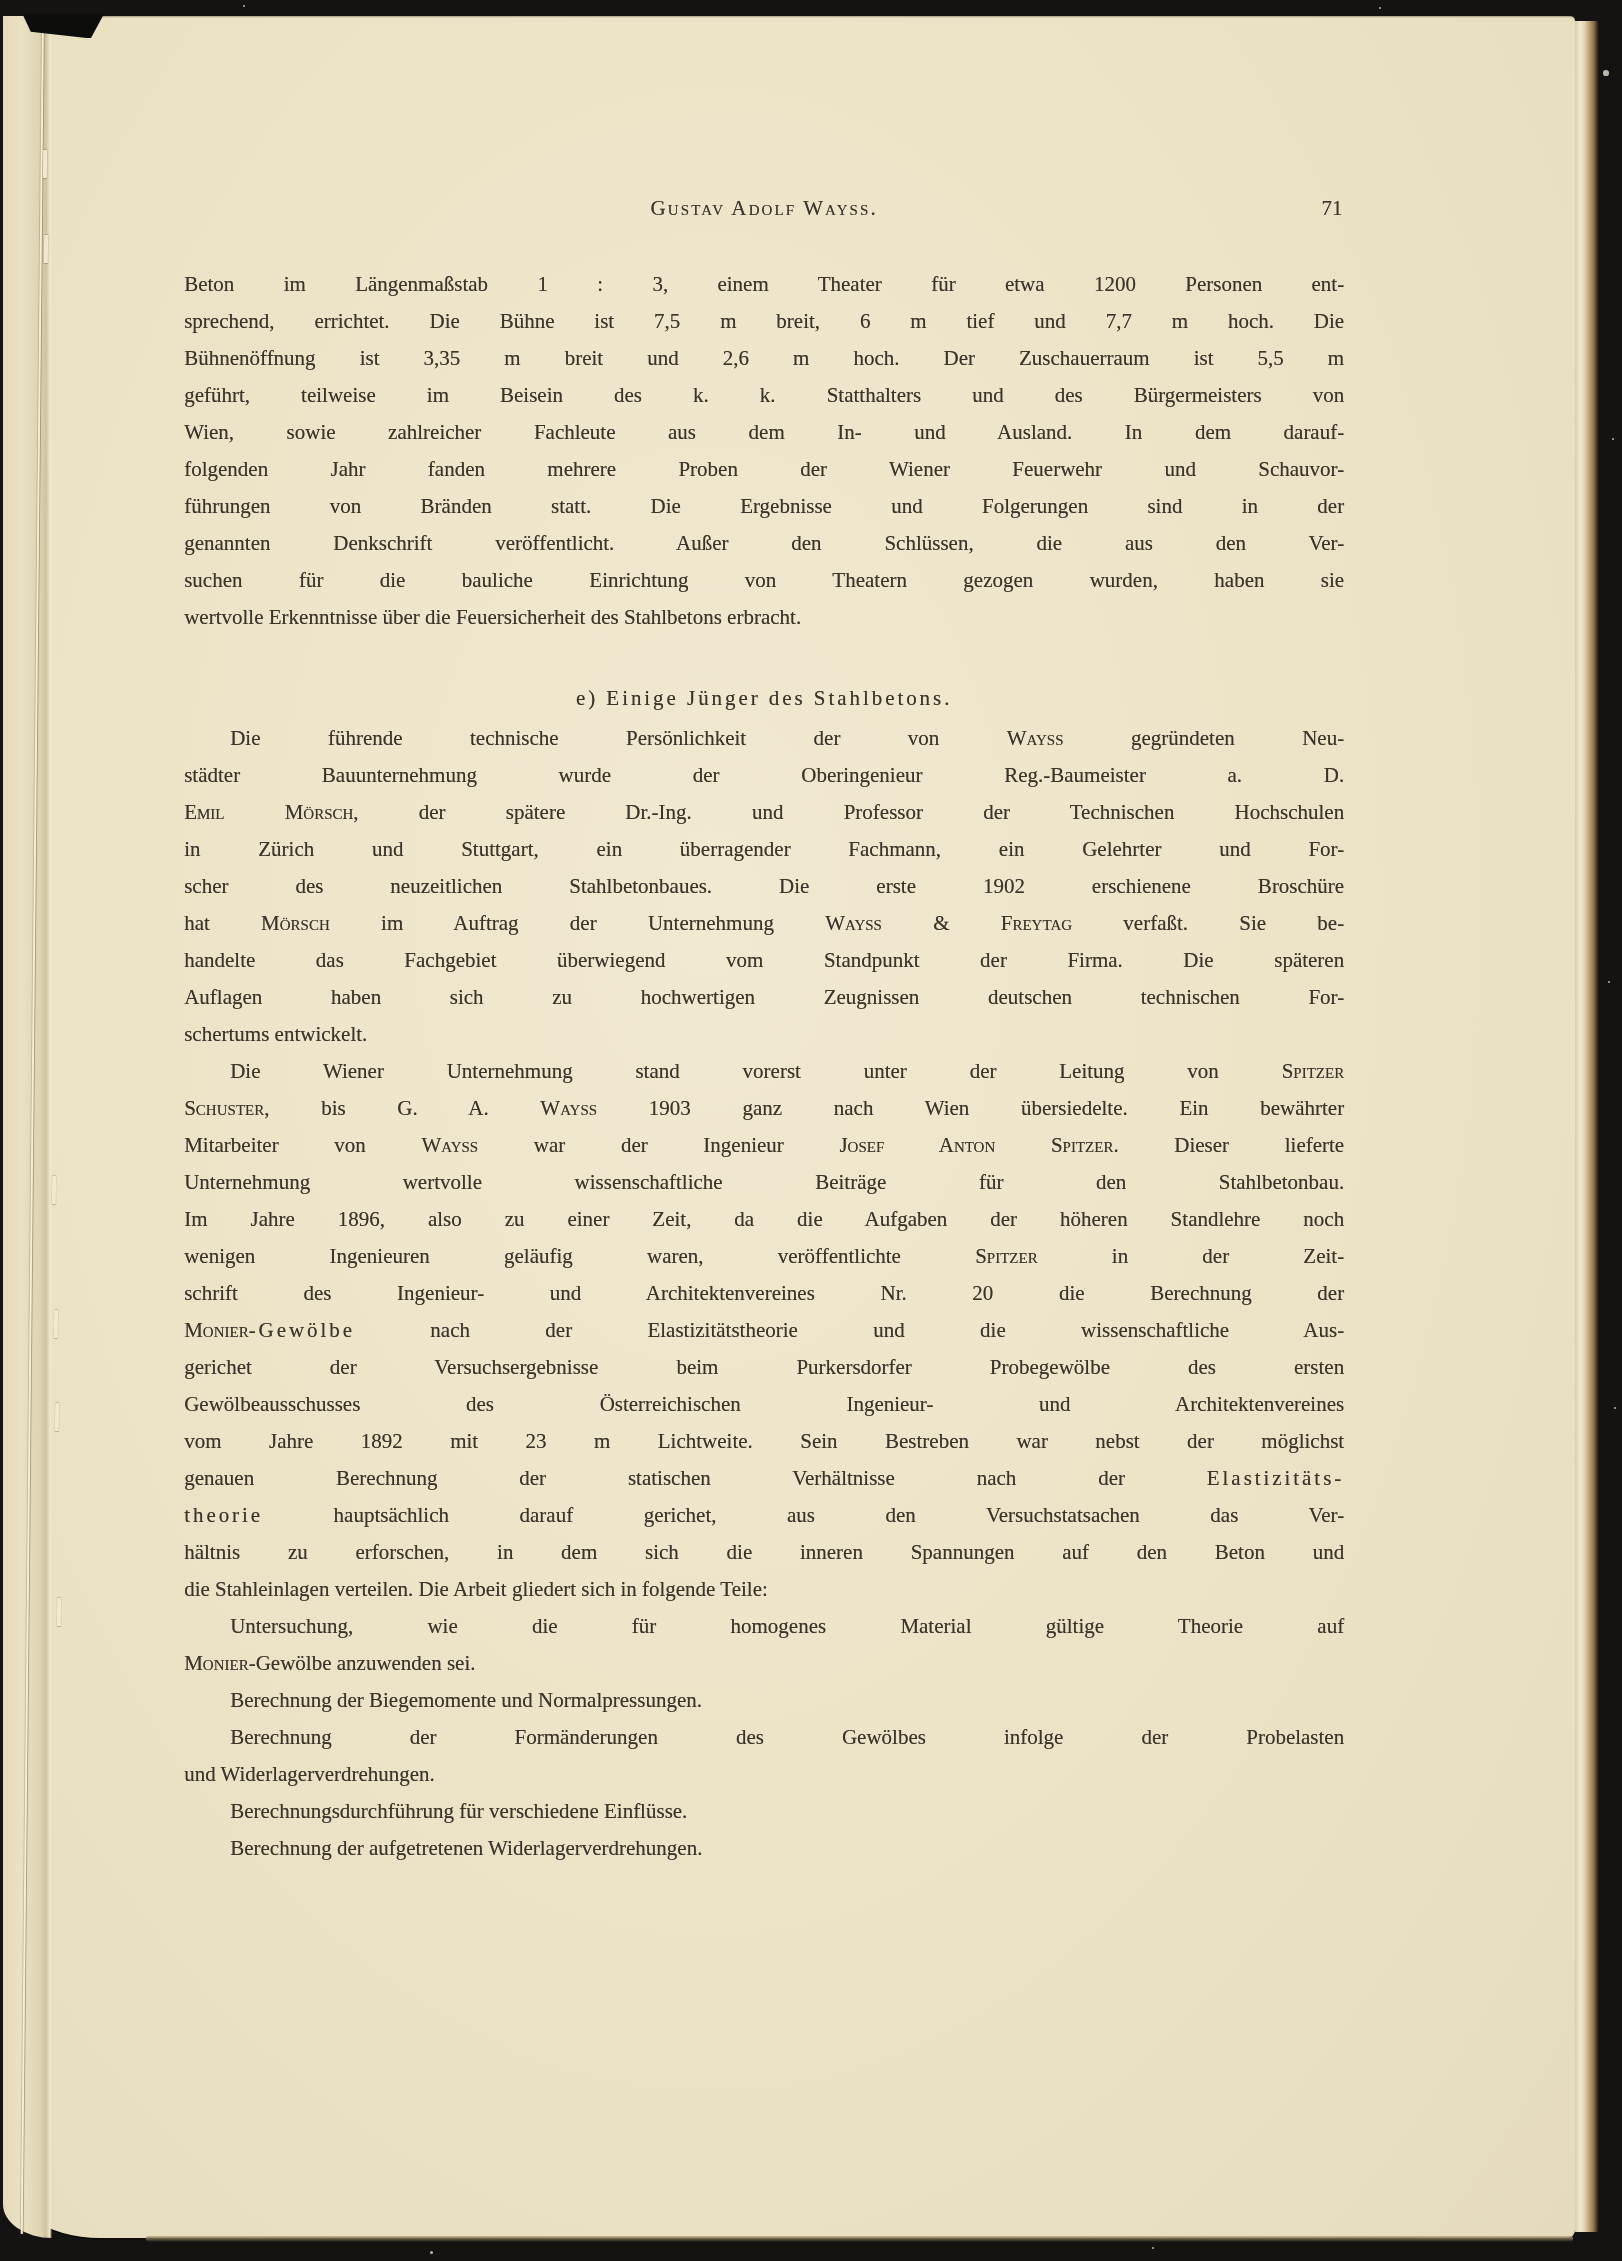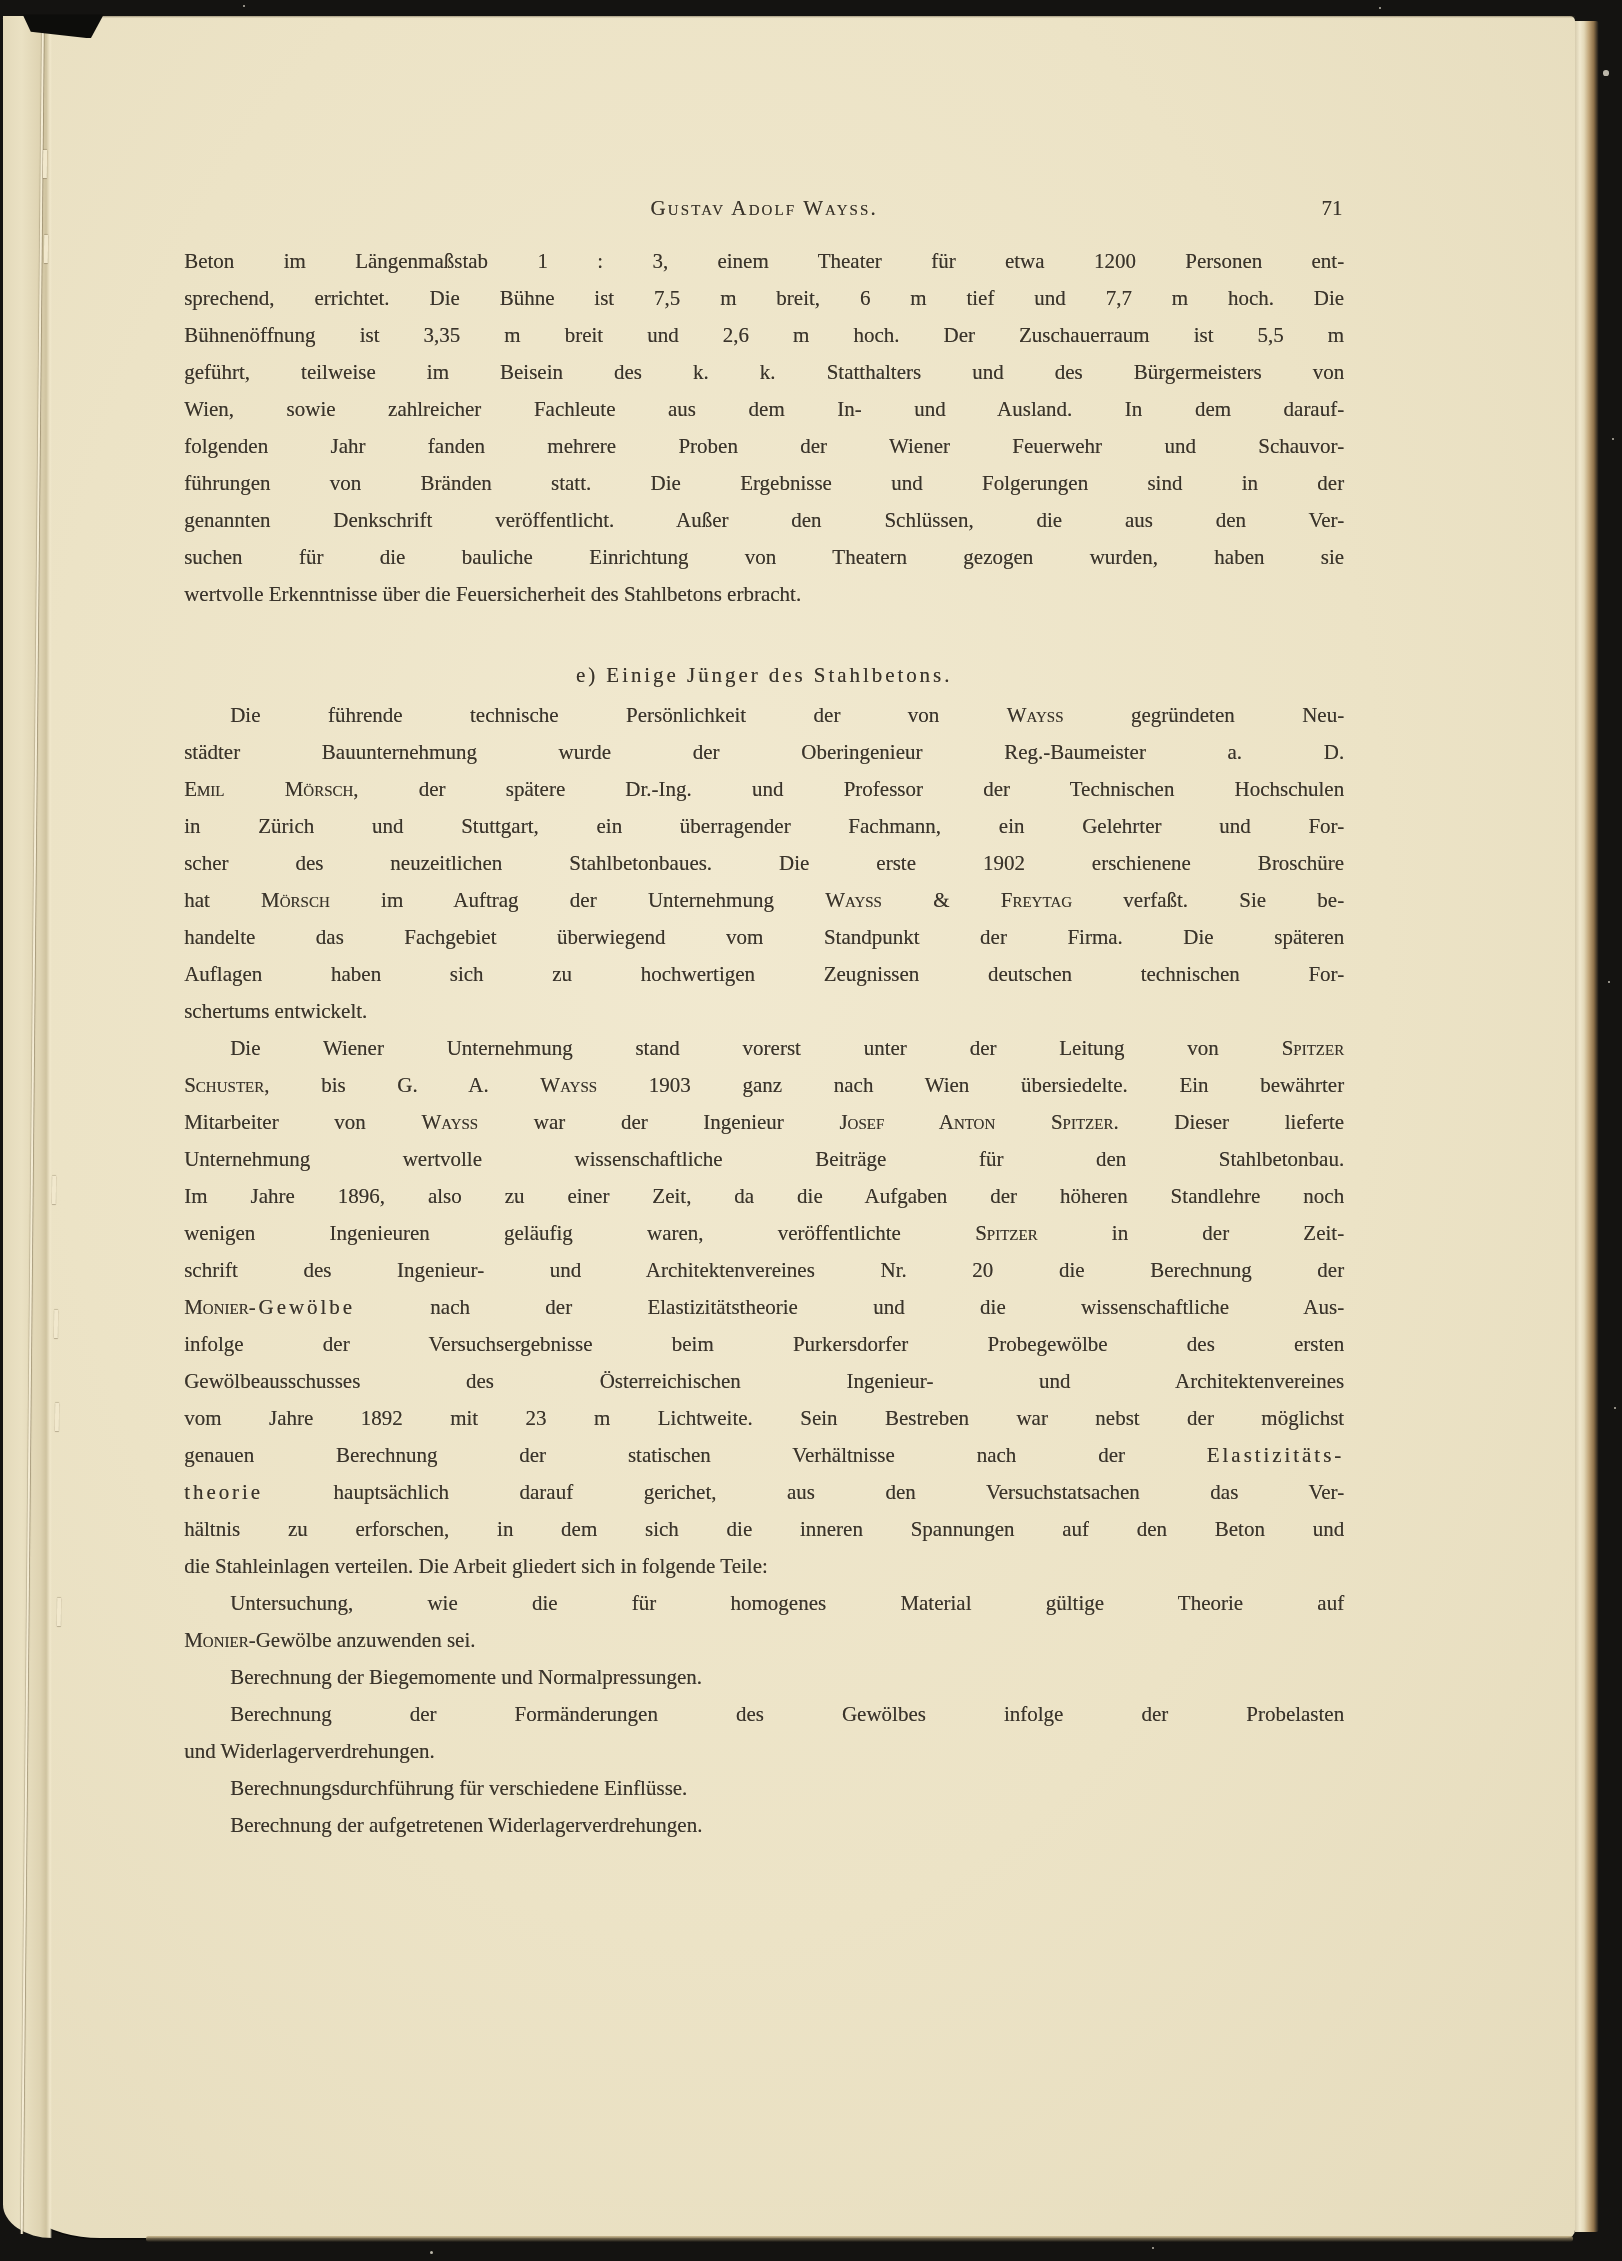--- a/index.html
+++ b/index.html
@@ -55,21 +55,21 @@
     color:#3a342b;font-size:21px;line-height:37px;
     text-shadow:0 0 0.5px rgba(58,52,44,.55);
   }
   .pagehead{position:relative;height:37px;}
   .running-title{
     display:block;text-align:center;
     font-variant:small-caps;letter-spacing:.1em;
   }
   .page-num{position:absolute;right:1.6px;top:0;}
 
-  #text-body{margin-top:16px;}
+  #text-body{margin-top:39px;}
   .para{margin:0;}
   .line{text-align:justify;text-align-last:justify;}
   .line.last{text-align:left;text-align-last:left;}
   .line.ind{text-indent:46px;}
   .para.heading{margin:44px 0 3.2px;}
   .para.heading .line{text-align:center;text-align-last:center;}
   .r-c{font-variant:small-caps;}
   .r-p{letter-spacing:.14em;}
 </style>
 </head>
@@ -121,21 +121,21 @@
           </div>
           <div class="para">
             <div class="line ind"><span>Die Wiener Unternehmung stand vorerst unter der Leitung von </span><span class="r-c">Spitzer</span></div>
             <div class="line"><span class="r-c">Schuster</span><span>, bis G. A. </span><span class="r-c">Wayss</span><span> 1903 ganz nach Wien übersiedelte. Ein bewährter</span></div>
             <div class="line"><span>Mitarbeiter von </span><span class="r-c">Wayss</span><span> war der Ingenieur </span><span class="r-c">Josef Anton Spitzer</span><span>. Dieser lieferte</span></div>
             <div class="line"><span>Unternehmung wertvolle wissenschaftliche Beiträge für den Stahlbetonbau.</span></div>
             <div class="line"><span>Im Jahre 1896, also zu einer Zeit, da die Aufgaben der höheren Standlehre noch</span></div>
             <div class="line"><span>wenigen Ingenieuren geläufig waren, veröffentlichte </span><span class="r-c">Spitzer</span><span> in der Zeit-</span></div>
             <div class="line"><span>schrift des Ingenieur- und Architektenvereines Nr. 20 die Berechnung der</span></div>
             <div class="line"><span class="r-c">Monier</span><span class="r-p">-Gewölbe</span><span> nach der Elastizitätstheorie und die wissenschaftliche Aus-</span></div>
-            <div class="line"><span>infolge der Versuchsergebnisse beim Purkersdorfer Probegewölbe des ersten</span></div>
+            <div class="line"><span>gerichet der Versuchsergebnisse beim Purkersdorfer Probegewölbe des ersten</span></div>
             <div class="line"><span>Gewölbeausschusses des Österreichischen Ingenieur- und Architektenvereines</span></div>
             <div class="line"><span>vom Jahre 1892 mit 23 m Lichtweite. Sein Bestreben war nebst der möglichst</span></div>
             <div class="line"><span>genauen Berechnung der statischen Verhältnisse nach der </span><span class="r-p">Elastizitäts-</span></div>
             <div class="line"><span class="r-p">theorie</span><span> hauptsächlich darauf gerichet, aus den Versuchstatsachen das Ver-</span></div>
             <div class="line"><span>hältnis zu erforschen, in dem sich die inneren Spannungen auf den Beton und</span></div>
             <div class="line last"><span>die Stahleinlagen verteilen. Die Arbeit gliedert sich in folgende Teile:</span></div>
           </div>
           <div class="para">
             <div class="line ind"><span>Untersuchung, wie die für homogenes Material gültige Theorie auf</span></div>
             <div class="line last"><span class="r-c">Monier</span><span>-Gewölbe anzuwenden sei.</span></div>

